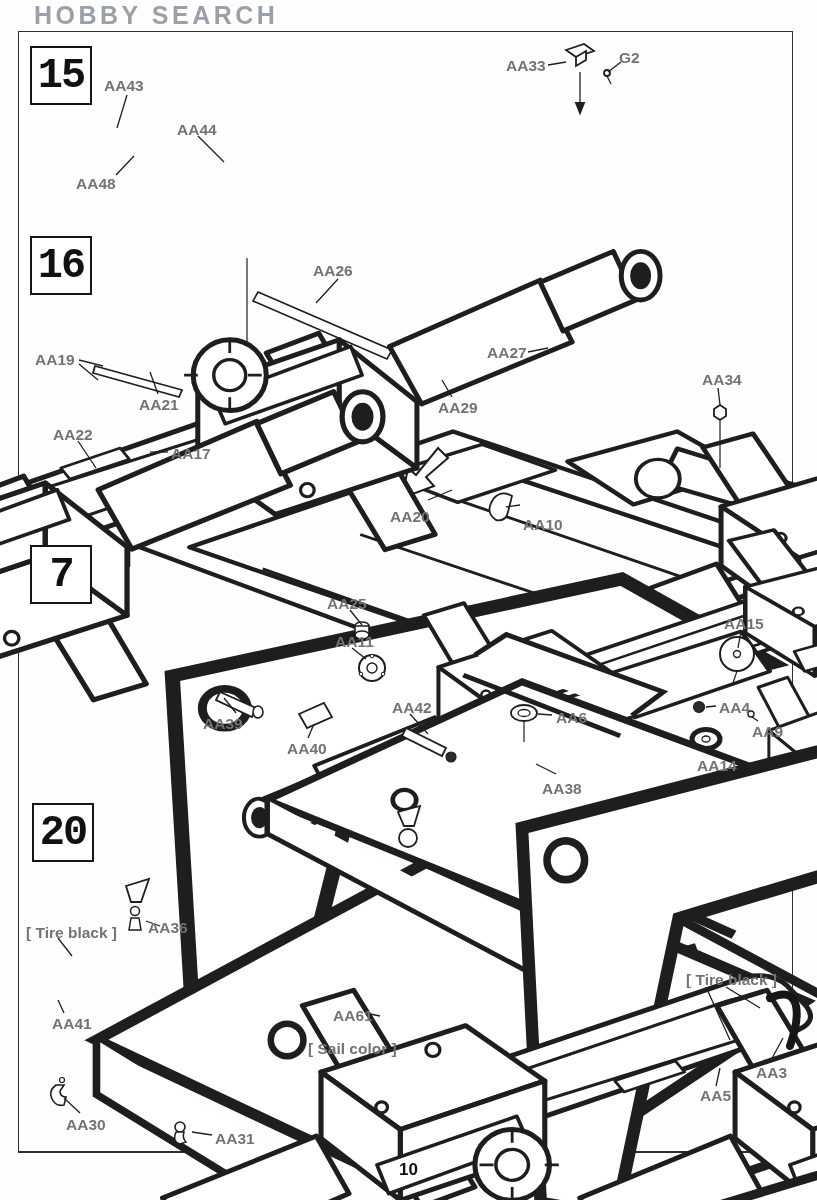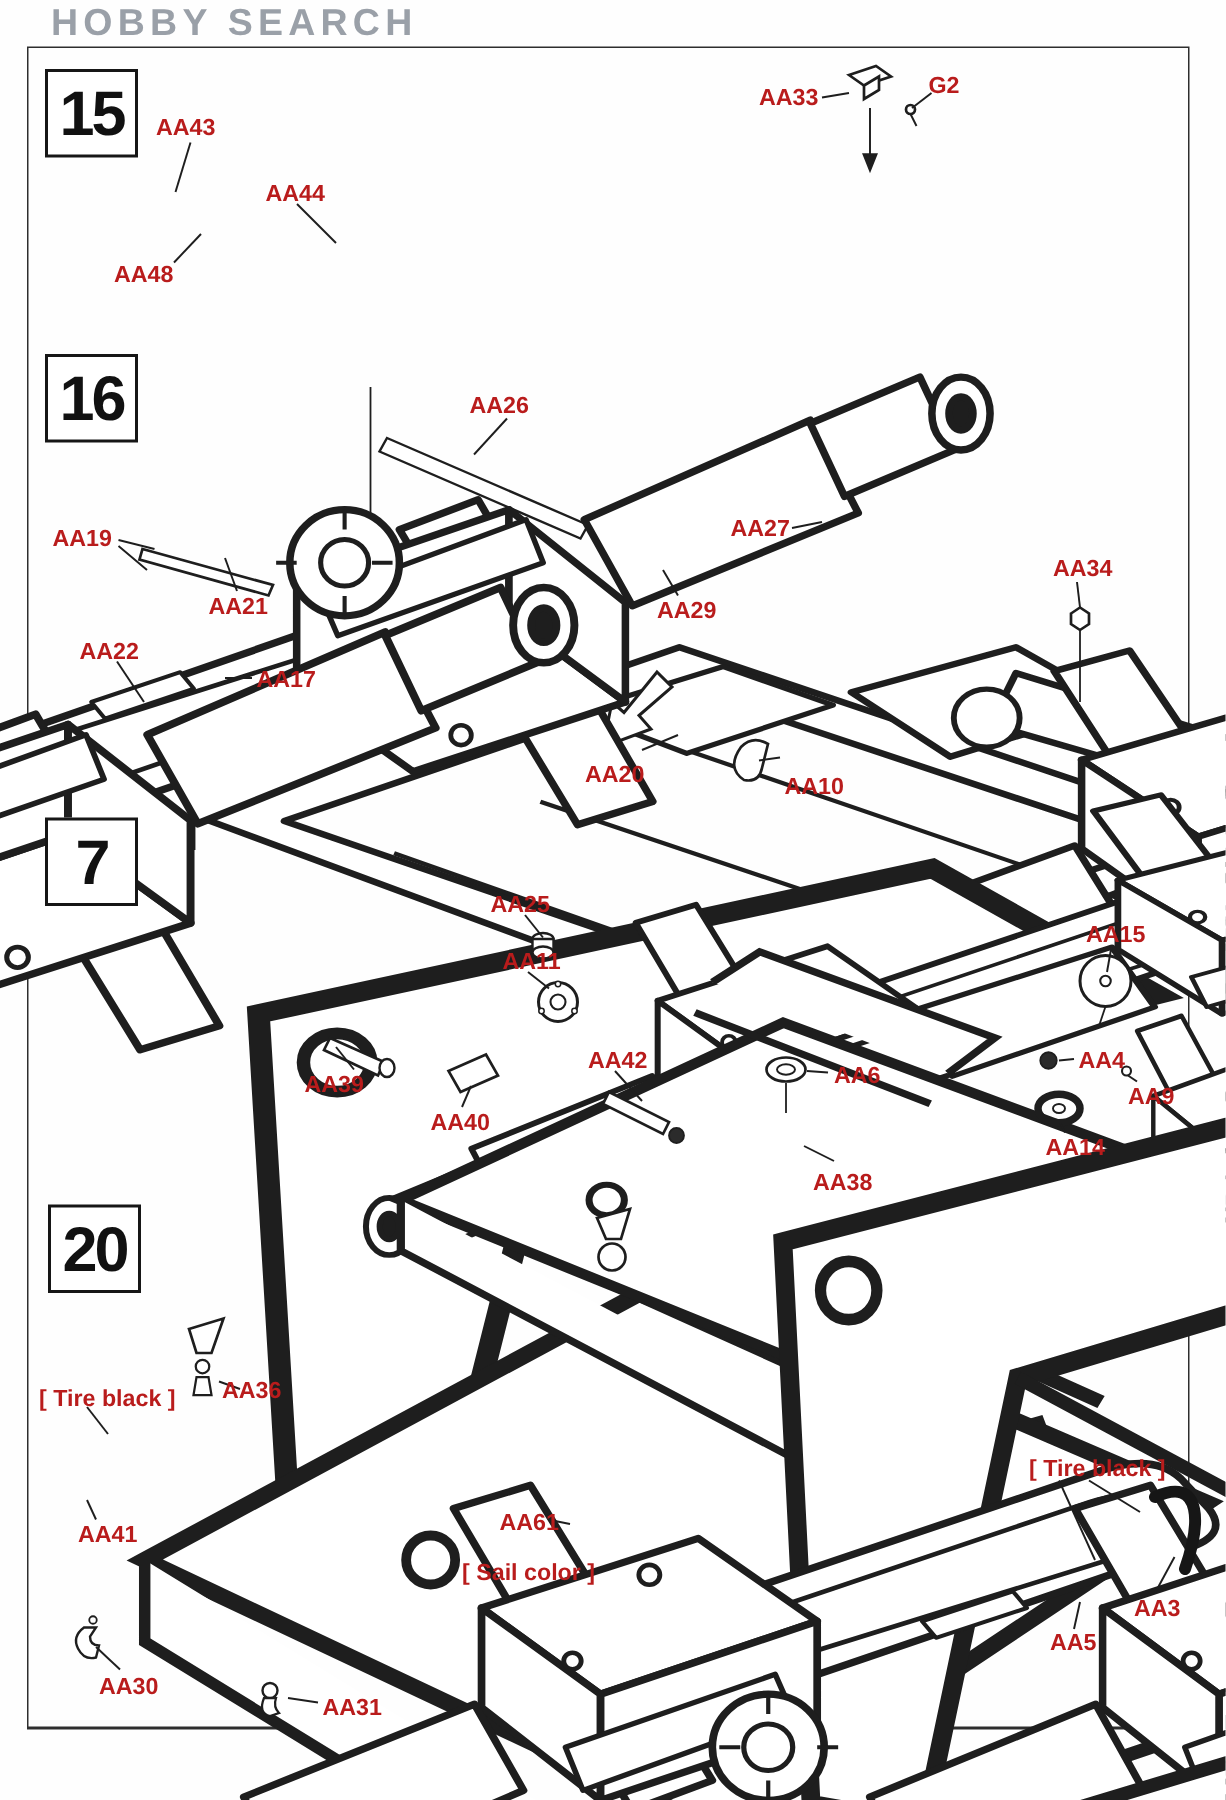--- a/index.html
+++ b/index.html
@@ -11,23 +11,23 @@
   .page{position:absolute;inset:0;background:#fefefe;}
   .frame{
     position:absolute;left:18px;top:31px;width:773px;height:1119px;
     border:1.6px solid #2e2e2e;border-bottom-width:2.6px;background:transparent;z-index:1;
   }
   .art{position:absolute;left:0;top:0;width:817px;height:1200px;z-index:2;}
   .step{
     position:absolute;width:58px;height:55px;border:2.2px solid #161616;background:#fff;
     display:flex;align-items:center;justify-content:center;z-index:5;
   }
-  .step span{font-weight:700;font-size:42px;letter-spacing:-2px;color:#111;}
+  .step span{font-weight:700;font-size:42px;letter-spacing:-2px;color:#111;font-family:Liberation Mono, monospace;}
   .lbl{
-    position:absolute;font-weight:700;font-size:15.5px;white-space:nowrap;color:#b91c1c;z-index:6;
+    position:absolute;font-weight:700;font-size:15.5px;white-space:nowrap;color:#737373;z-index:6;
   }
   .brand{
     position:absolute;left:34px;top:1px;font-size:25px;font-weight:700;
     color:#9aa0a8;letter-spacing:3.5px;z-index:4;
   }
   .logo{position:absolute;left:17px;top:0px;z-index:7;width:110px;}
   .logo-row{display:flex;align-items:center;gap:1px;height:24px;}
   .logo-domain{
     font-weight:700;font-size:11.5px;color:#e63b17;letter-spacing:0.2px;
     text-shadow:0 0 1px #ff9a00;margin-top:0px;
@@ -279,13 +279,14 @@
   <div class="lbl" style="left:148px;top:919px">AA36</div>
   <div class="lbl" style="left:52px;top:1015px">AA41</div>
   <div class="lbl" style="left:333px;top:1007px">AA61</div>
   <div class="lbl" style="left:308px;top:1040px">[ Sail color ]</div>
   <div class="lbl" style="left:66px;top:1116px">AA30</div>
   <div class="lbl" style="left:215px;top:1130px">AA31</div>
   <div class="lbl" style="left:686px;top:971px">[ Tire black ]</div>
   <div class="lbl" style="left:756px;top:1064px">AA3</div>
   <div class="lbl" style="left:700px;top:1087px">AA5</div>
 
+  <div class="pageno">10</div>
 </div>
 
 </body></html>

